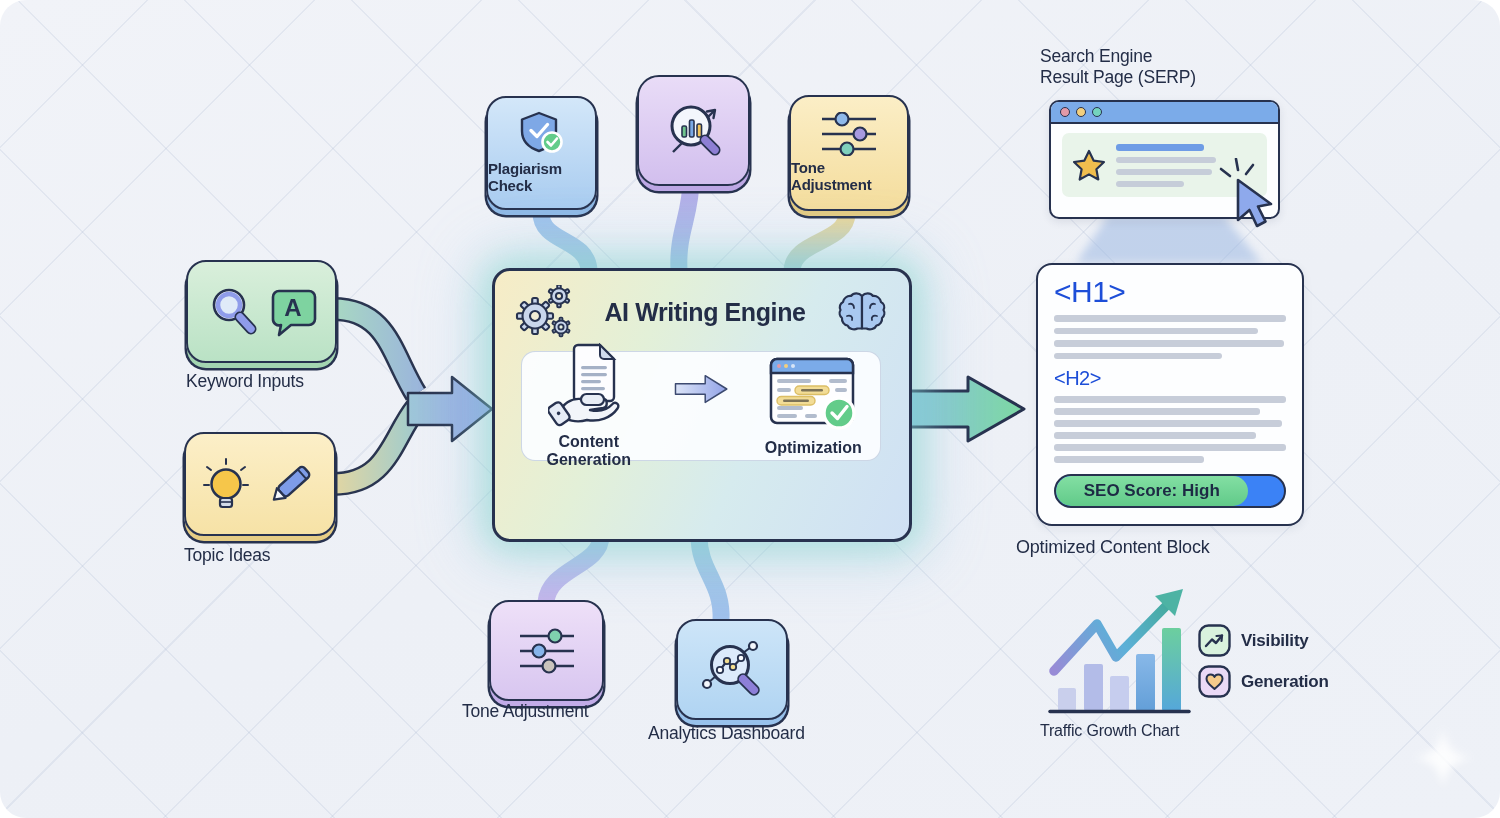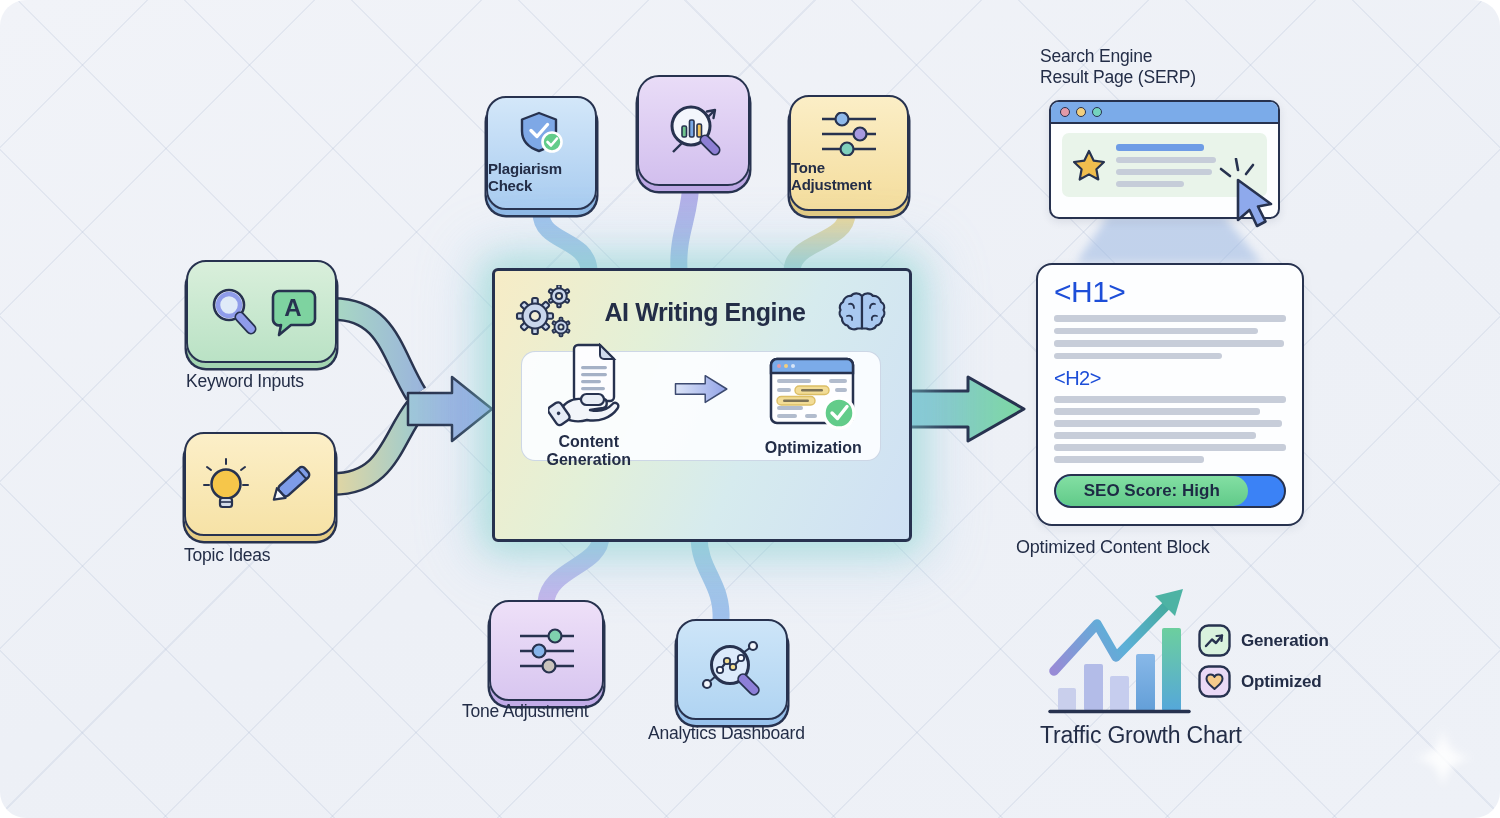--- a/index.html
+++ b/index.html
@@ -85,21 +85,21 @@
     display:flex;align-items:center;gap:10px;padding:0 10px;
   }
   .serp-lines{flex:1;display:flex;flex-direction:column;gap:6px;}
   .sline{height:6px;border-radius:3px;background:#c6cdd9;}
   .sline.blue{height:7px;background:#6e9ce6;width:88px;}
   .cursor-wrap{position:absolute;left:1216px;top:158px;z-index:3;}
 
   
   .engine{
     position:absolute;left:492px;top:268px;width:414px;height:268px;z-index:2;
-    border:3px solid var(--ink);border-radius:6px;
+    border:3px solid var(--ink);border-radius:18px;
     background:linear-gradient(115deg,#f7ecc6 0%,#e3f0d8 34%,#d6ebee 62%,#cfe0f4 100%);
     box-shadow:0 0 34px 10px rgba(121,214,193,.45), 0 0 60px 18px rgba(150,200,240,.30);
   }
   .engine-head{display:flex;align-items:center;justify-content:space-between;padding:14px 22px 0 20px;}
   .engine-title{flex:1;text-align:center;font-size:25px;font-weight:800;color:var(--text);letter-spacing:-.4px;}
   .engine-panel{
     position:absolute;left:26px;top:80px;width:360px;height:110px;
     background:rgba(251,253,255,.95);border:1.5px solid rgba(196,208,226,.85);border-radius:14px;
     display:flex;align-items:center;justify-content:space-between;padding:0 14px;box-sizing:border-box;gap:32px;
   }
@@ -126,21 +126,21 @@
   .seo-fill{
     position:absolute;left:0;top:0;bottom:0;width:84%;
     background:linear-gradient(180deg,#84df a4,#61ca89);
     background:linear-gradient(180deg,#83dfa3,#61ca89);
     border-radius:16px;display:flex;align-items:center;justify-content:center;
     font-size:17px;font-weight:800;color:#1d2a44;
   }
   .cap-cblock{left:1016px;top:537px;width:308px;font-size:18px;}
 
   
-  .cap-chart{left:1040px;top:722px;width:212px;font-size:23px;}
+  .cap-chart{left:1040px;top:722px;width:212px;font-size:16px;}
   .legend{position:absolute;display:flex;align-items:center;gap:10px;z-index:2;}
   .legend .llbl{font-size:17px;font-weight:800;color:var(--text);letter-spacing:-.2px;}
   .leg-vis{left:1198px;top:624px;}
   .leg-eng{left:1198px;top:665px;}
 </style>
 </head>
 <body>
 
 <div class="canvas">
 
@@ -514,24 +514,24 @@
   <div class="cap cap-analytics">Analytics Dashboard</div>
 
   <div class="cap cap-chart">Traffic Growth Chart</div>
 
   <div class="legend leg-vis">
     <svg width="33" height="33" viewBox="0 0 33 33">
       <rect x="1.5" y="1.5" width="30" height="30" rx="9" fill="#d9f2de" stroke="#27324f" stroke-width="2.4"></rect>
       <path d="M8 22 L14 15.5 L18 19 L24 11.5" fill="none" stroke="#27324f" stroke-width="2.4" stroke-linecap="round" stroke-linejoin="round"></path>
       <path d="M24 11.5 L18.5 12 M24 11.5 L23.5 17" stroke="#27324f" stroke-width="2.2" fill="none" stroke-linecap="round"></path>
     </svg>
-    <span class="llbl">Generation</span>
+    <span class="llbl">Visibility</span>
   </div>
 
   <div class="legend leg-eng">
     <svg width="33" height="33" viewBox="0 0 33 33">
       <rect x="1.5" y="1.5" width="30" height="30" rx="9" fill="#ead9f6" stroke="#27324f" stroke-width="2.4"></rect>
       <path d="M16.5 24 C12.5 20.5 8.5 18 8.5 13.8 C8.5 11 10.6 9.4 12.8 9.4 C14.4 9.4 15.9 10.4 16.5 12 C17.1 10.4 18.6 9.4 20.2 9.4 C22.4 9.4 24.5 11 24.5 13.8 C24.5 18 20.5 20.5 16.5 24 Z" fill="#f6cb8c" stroke="#27324f" stroke-width="2" stroke-linejoin="round"></path>
     </svg>
-    <span class="llbl">Optimized</span>
+    <span class="llbl">Generation</span>
   </div>
 
 </div>
 
 </body></html>

